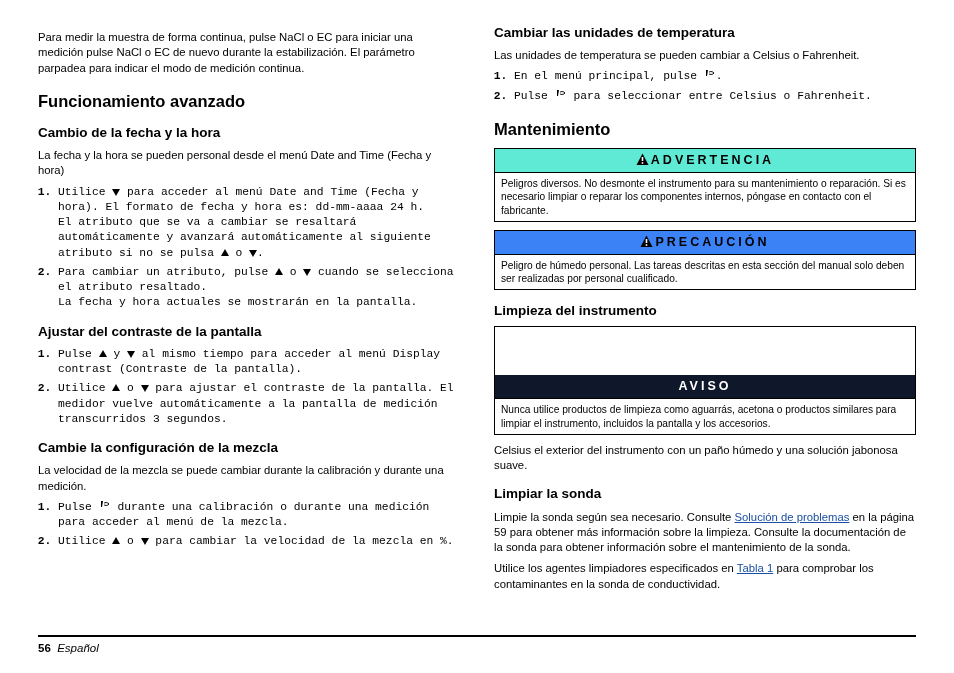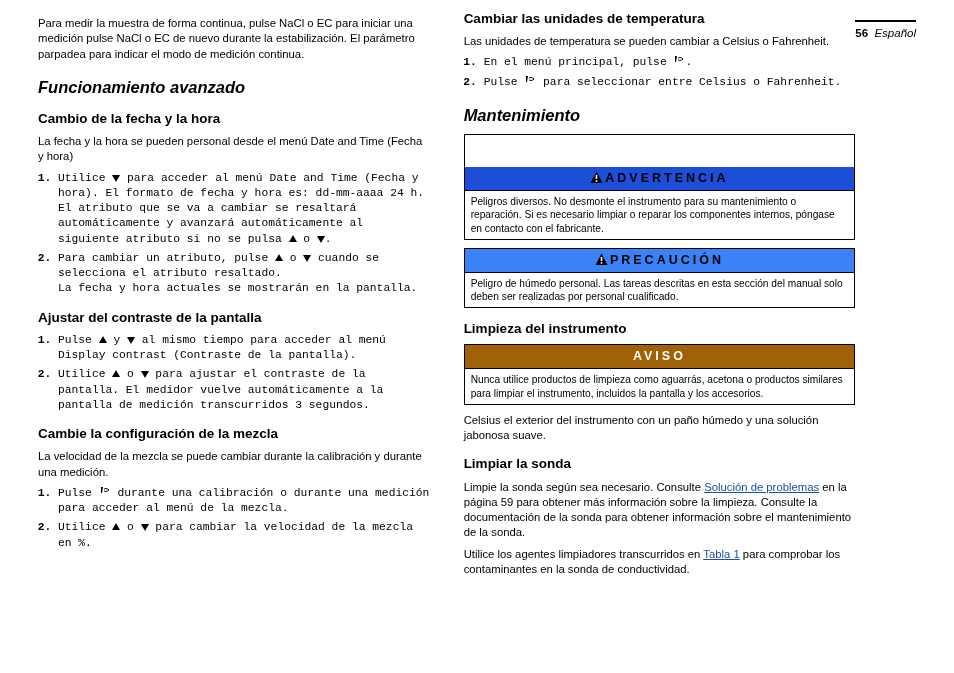--- a/index.html
+++ b/index.html
@@ -10,34 +10,34 @@
     background: #fff;
     font-family: Arial, Helvetica, sans-serif;
     color: #000;
     font-size: 11.3px;
     line-height: 1.35;
   }
   .page {
     box-sizing: border-box;
     width: 954px;
     height: 673px;
-    padding: 10px 38px 16px 38px;
+    padding: 24px 38px 16px 38px;
     display: flex;
-    flex-direction: row;
+    flex-direction: column;
   }
   .cols {
     flex: 1 1 auto;
     display: flex;
     gap: 34px;
   }
   .col {
     flex: 1 1 0;
     min-width: 0;
   }
-  h1 { font-size: 16.5px; font-weight: bold; margin: 14px 0 8px 0; font-style: italic; }
+  h1 { font-size: 16.5px; font-weight: bold; margin: 14px 0 8px 0; }
   h2 { font-size: 13.5px; font-weight: bold; margin: 12px 0 6px 0; }
   h2.first { margin-top: 0; }
   p  { margin: 6px 0; }
   ol { margin: 6px 0; padding-left: 20px; font-family: Liberation Mono, monospace; }
   ol li { margin: 4px 0; }
   ol li::marker { font-weight: bold; }
   .note-box {
     border: 1px solid #000;
     margin: 6px 0 8px 0;
   }
@@ -47,23 +47,23 @@
     letter-spacing: 3px;
     padding: 3px 4px;
     font-size: 12.5px;
   }
   .note-body {
     border-top: 1px solid #000;
     padding: 4px 6px;
     font-size: 10.2px;
     line-height: 1.3;
   }
-  .bg-orange { background: #1d4ed8; color:#000;margin-top:32px; }
+  .bg-orange { background: #5eead4; color:#000; }
   .bg-yellow { background: #3b82f6; color:#000; }
-  .bg-blue   { background: #a16207; color:#fff; }
+  .bg-blue   { background: #0f172a; color:#fff;margin-top:48px; }
   a.link { color: #1a4fa3; text-decoration: underline; }
   .footer {
     margin-top: 6px;
     padding-top: 4px;
   }
   .footer-rule {
     height: 2px;
     background: #000;
     margin-bottom: 4px;
   }
@@ -218,21 +218,21 @@
         <div class="note-title bg-blue">AVISO</div>
         <div class="note-body">Nunca utilice productos de limpieza como aguarrás, acetona o productos similares para limpiar el instrumento, incluidos la pantalla y los accesorios.</div>
       </div>
       <p>Celsius el exterior del instrumento con un paño húmedo y una solución jabonosa suave.</p>
 
       <h2>Limpiar la sonda</h2>
       <p>
         <span>Limpie la sonda según sea necesario. Consulte </span><a href="#" class="link">Solución de problemas</a><span> en la página 59 para obtener más información sobre la limpieza. Consulte la documentación de la sonda para obtener información sobre el mantenimiento de la sonda.</span>
       </p>
       <p>
-        <span>Utilice los agentes limpiadores transcurridos en </span><a href="#" class="link">Tabla 1</a><span> para comprobar los contaminantes en la sonda de conductividad.</span>
+        <span>Utilice los agentes limpiadores especificados en </span><a href="#" class="link">Tabla 1</a><span> para comprobar los contaminantes en la sonda de conductividad.</span>
       </p>
     </div>
   </div>
 
   <div class="footer">
     <div class="footer-rule"></div>
     <div class="footer-text">
       <b>56</b>&nbsp;&nbsp;<i>Español</i>
     </div>
   </div>

